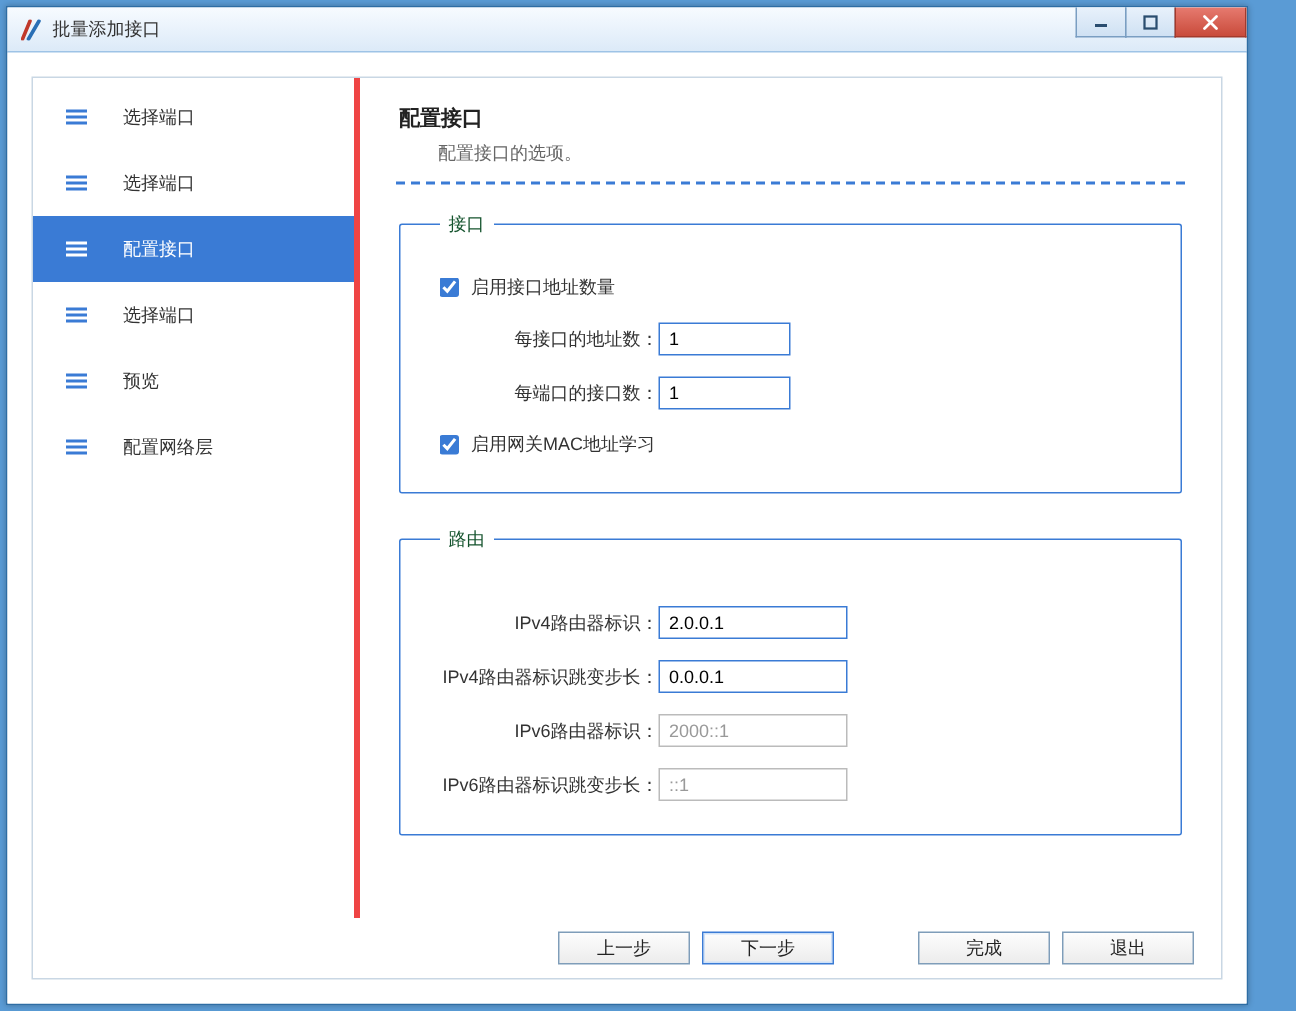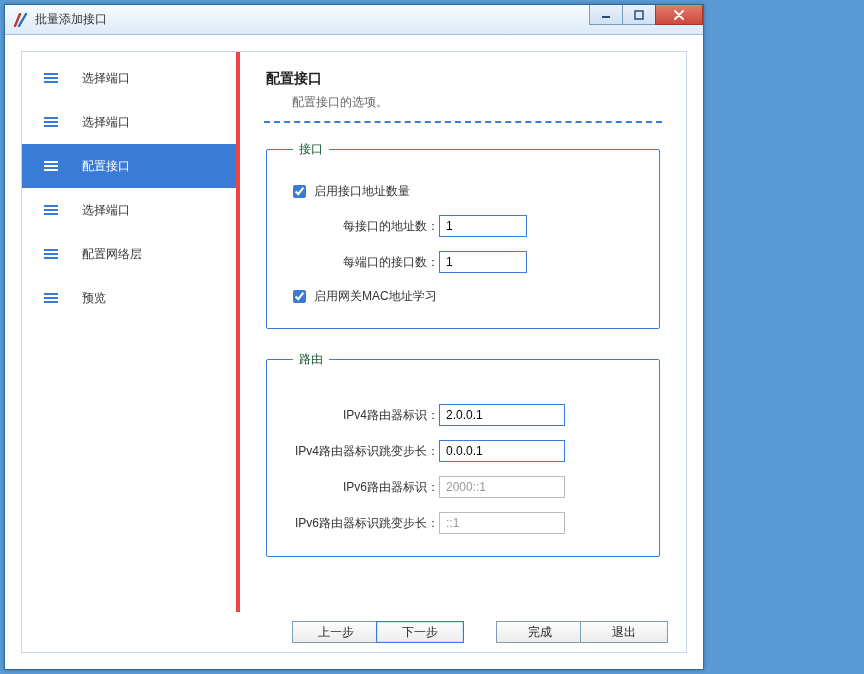--- a/index.html
+++ b/index.html
@@ -5,21 +5,21 @@
   * { box-sizing: border-box; }
   body {
     margin: 0;
     font-family: "Microsoft YaHei", Tahoma, Arial, sans-serif;
     font-size: 12px;
     background: #5a9bd5;
     padding: 4px;
     color: #333;
   }
   .window {
-    width: 700px;
+    width: 828px;
     height: 666px;
     background: #fff;
     border: 1px solid #2e6da4;
     box-shadow: 0 0 4px rgba(0,0,0,0.3);
     display: flex;
     flex-direction: column;
   }
   .titlebar {
     height: 30px;
     background: linear-gradient(to bottom, #f7fbff, #dceaf8);
@@ -169,21 +169,21 @@
     border-color: #bbb;
     color: #999;
     background:#fff;
   }
   .footer {
     height: 40px;
     display:flex;
     align-items:center;
     justify-content:flex-end;
     padding: 0 18px;
-    gap: 8px;
+    gap: 20px;
   }
   .footer .spacer { width: 28px; }
   button.btn {
     width: 88px;
     height: 22px;
     border: 1px solid #7f9db9;
     background: linear-gradient(to bottom, #fdfdfd, #ececec);
     font-size: 12px;
     font-family: inherit;
     cursor: pointer;
@@ -261,29 +261,29 @@
                 <span></span>
               </div>
             <span>选择端口</span>
           </div>
           <div class="side-item">
             <div class="ham">
                 <span></span>
                 <span></span>
                 <span></span>
               </div>
+            <span>预览</span>
+          </div>
+          <div class="side-item">
+            <div class="ham">
+                <span></span>
+                <span></span>
+                <span></span>
+              </div>
             <span>配置网络层</span>
-          </div>
-          <div class="side-item">
-            <div class="ham">
-                <span></span>
-                <span></span>
-                <span></span>
-              </div>
-            <span>预览</span>
           </div>
         </div>
 
         <div class="main">
           <div class="page-title">配置接口</div>
           <div class="page-desc">配置接口的选项。</div>
           <hr class="dash-sep">
 
           <fieldset class="group">
             <legend>接口</legend>

